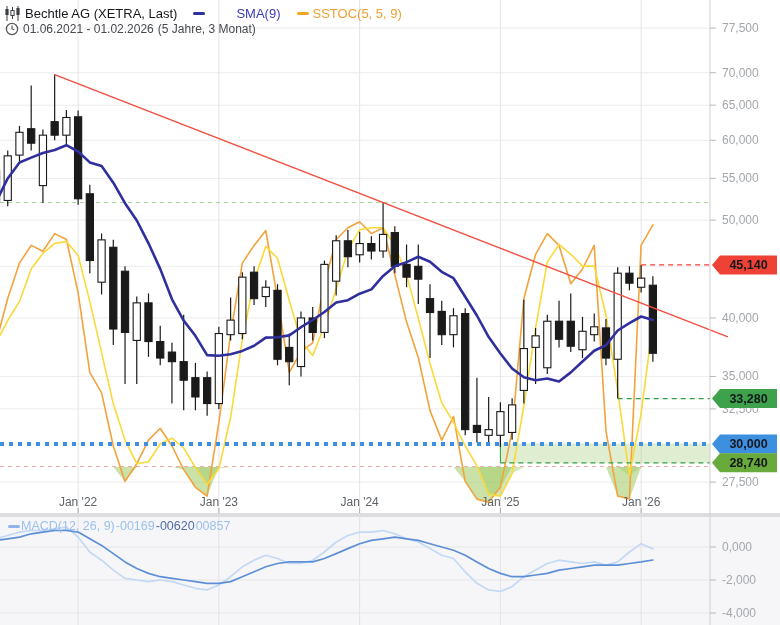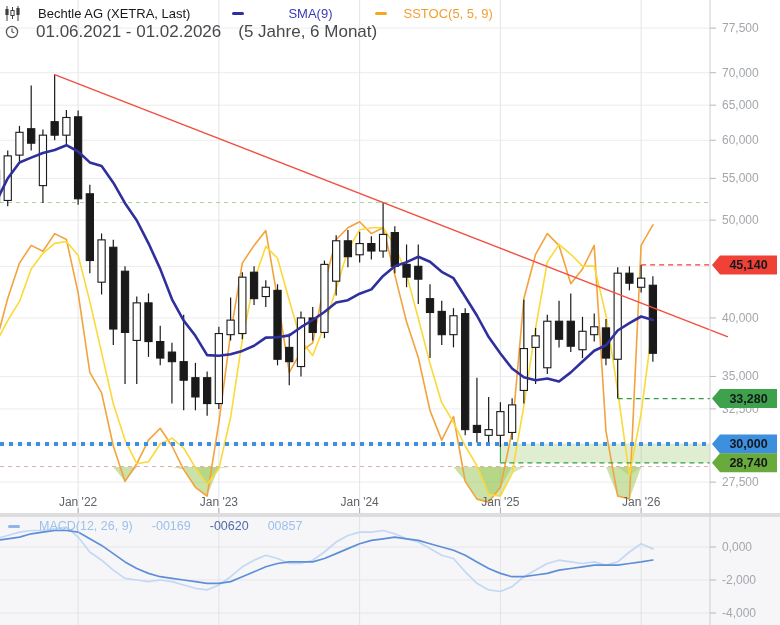--- a/index.html
+++ b/index.html
@@ -1,32 +1,32 @@
 <!DOCTYPE html>
 <html><head>
 <meta charset="utf-8">
 <style>
   html,body{margin:0;padding:0;background:#fff;}
   #app{position:relative;width:780px;height:625px;background:#fff;overflow:hidden;
        font-family:"Liberation Sans",sans-serif;-webkit-font-smoothing:antialiased;}
   #chart{position:absolute;left:0;top:0;}
   svg text{font-family:"Liberation Sans",sans-serif;}
-  .hdr{position:absolute;display:flex;align-items:center;gap:17px;white-space:nowrap;}
+  .hdr{position:absolute;display:flex;align-items:center;gap:4px;white-space:nowrap;}
   .hdr1{left:4px;top:5px;}
   .hdr2{left:5px;top:22px;}
   .title{font-size:13px;color:#16181b;}
   .lgd{font-size:13px;}
   .lgd-sma{color:#3a3ab5;padding-left:27px;}
   .lgd-sstoc{color:#f0a030;}
   .dash{display:inline-block;width:12px;height:3px;border-radius:2px;vertical-align:middle;}
   .dash-sma{background:#2f2f9d;}
   .dash-sstoc{background:#f5a623;}
   .dash-macd{background:#8fb5e8;}
-  .sub{font-size:17px;color:#46494d;}
-  .macd-lgd{position:absolute;left:8px;top:519px;display:flex;align-items:center;gap:19px;
+  .sub{font-size:12px;color:#46494d;}
+  .macd-lgd{position:absolute;left:8px;top:519px;display:flex;align-items:center;gap:1px;
             font-size:12.5px;white-space:nowrap;}
   .m-light{color:#9cc0ec;}
   .m-dark{color:#4f6da8;}
   .gap-sm{margin-left:8px;}
 </style>
 </head>
 <body>
 
 <div id="app">
   <svg id="chart" width="780" height="625">
@@ -285,21 +285,21 @@
     <span class="lgd lgd-sstoc">SSTOC(5, 5, 9)</span>
   </div>
 
   <div class="hdr hdr2">
     <svg width="14" height="14" viewBox="0 0 14 14">
       <circle cx="7" cy="7" r="5.6" fill="none" stroke="#55585c" stroke-width="1.3"></circle>
       <line x1="7" y1="7" x2="7" y2="3.6" stroke="#55585c" stroke-width="1.2"></line>
       <line x1="7" y1="7" x2="9.4" y2="7.8" stroke="#55585c" stroke-width="1.2"></line>
     </svg>
     <span class="sub">01.06.2021 - 01.02.2026</span>
-    <span class="sub">(5 Jahre, 6 Monat)</span>
+    <span class="sub">(5 Jahre, 3 Monat)</span>
   </div>
 
   <div class="macd-lgd">
     <span class="dash dash-macd"></span>
     <span class="m-light">MACD(12, 26, 9)</span>
     <span class="m-light">-00169</span>
     <span class="m-dark">-00620</span>
     <span class="m-light">00857</span>
   </div>
 </div>

